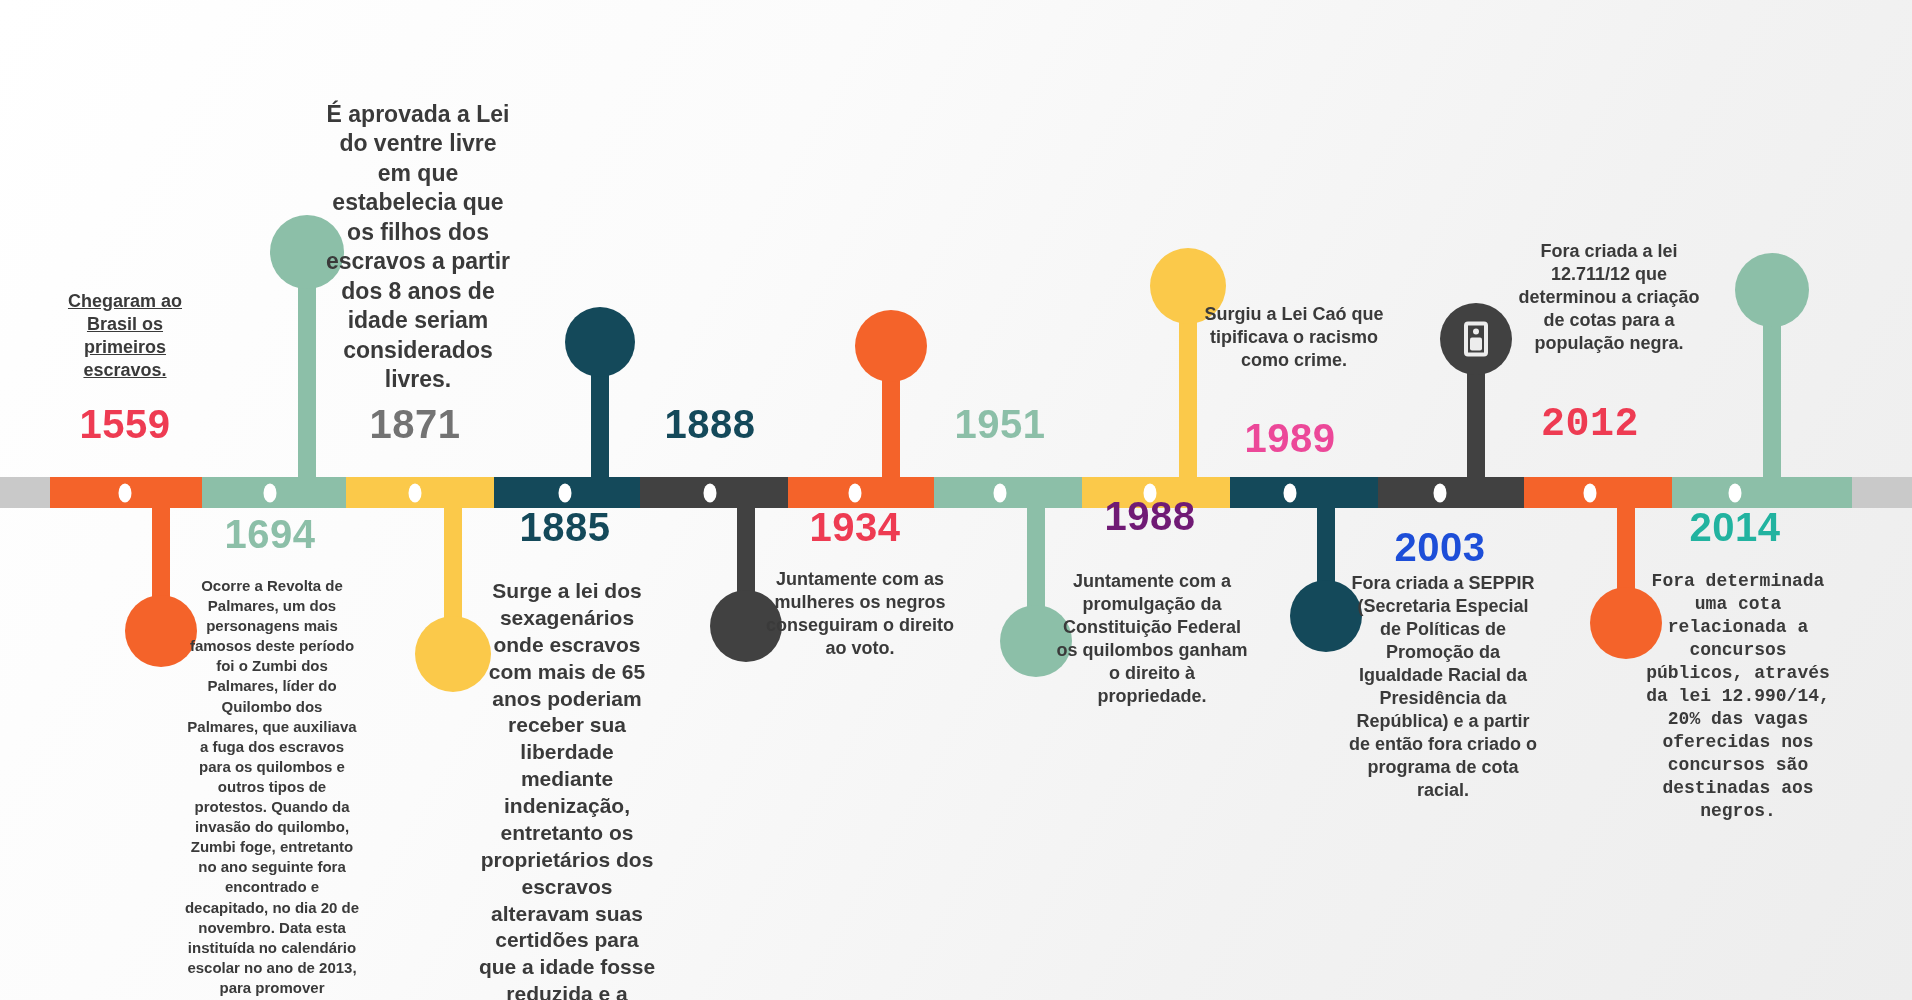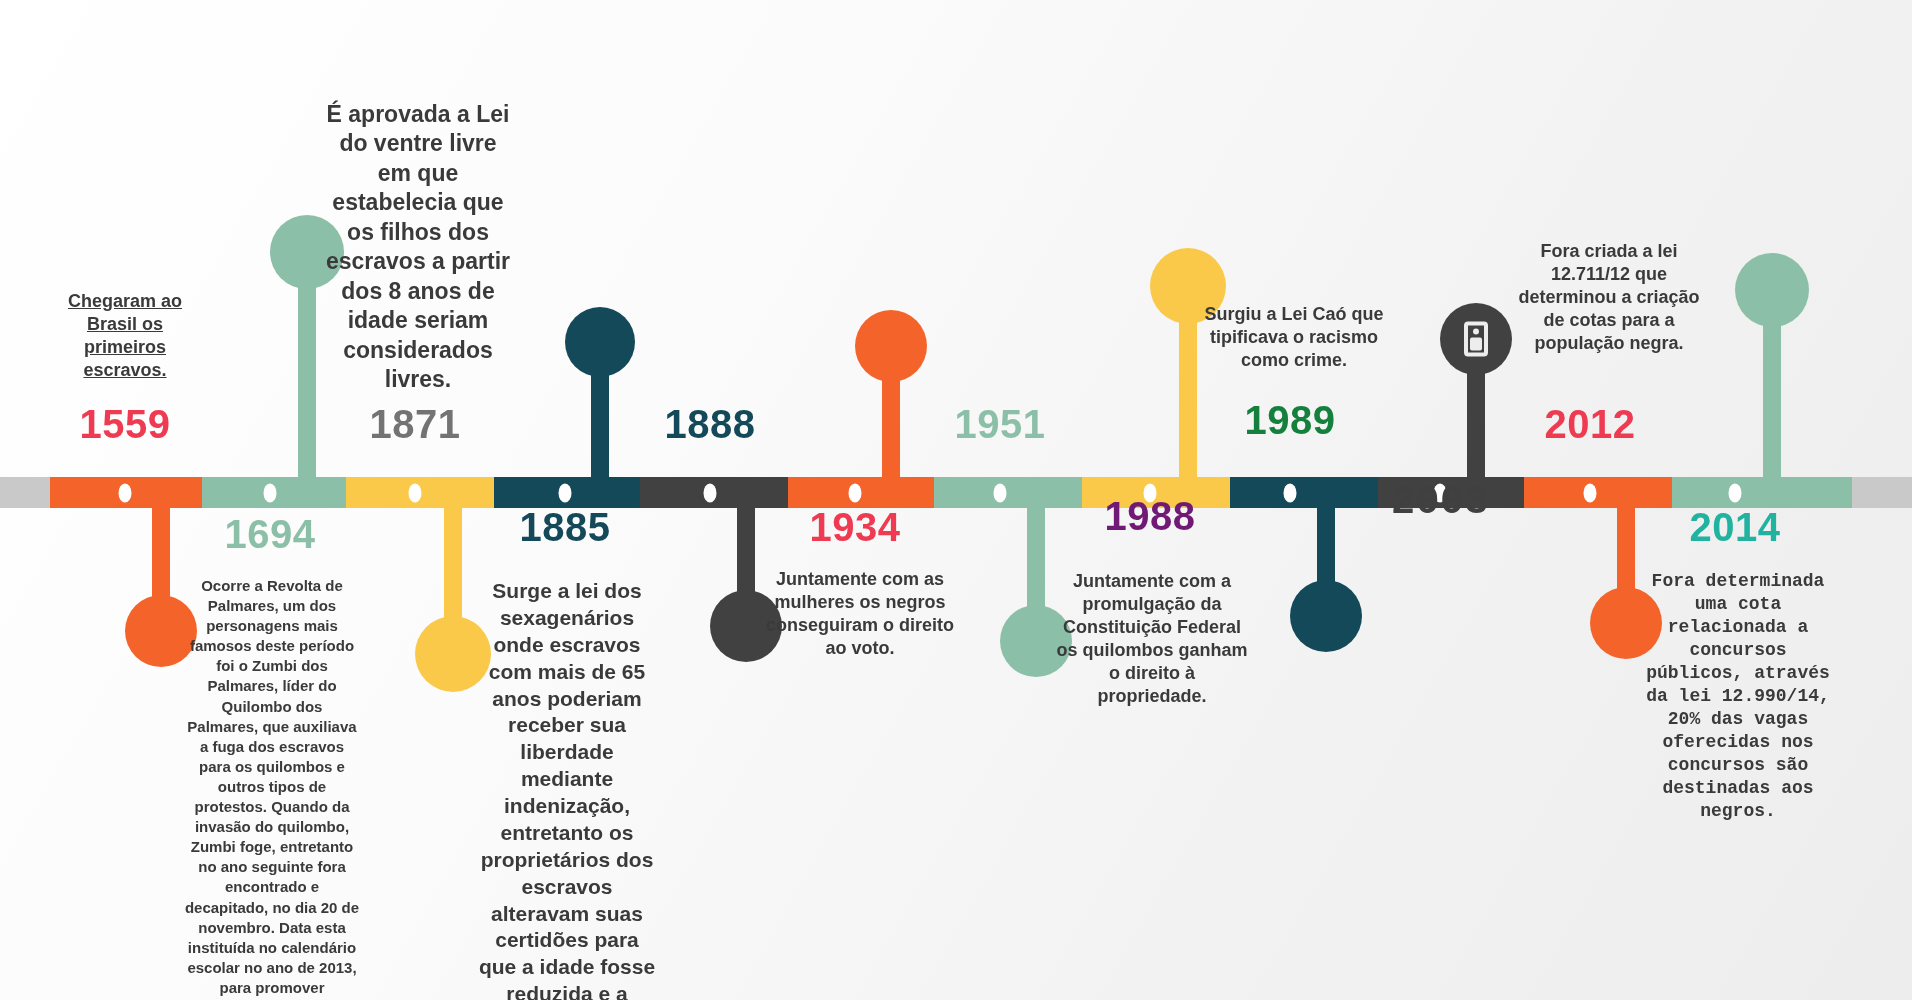--- a/index.html
+++ b/index.html
@@ -148,39 +148,40 @@
   </div>
 
   <div class="year" style="left:125px;top:402px;color:#EE3B52;">1559</div>
   <div class="year" style="left:270px;top:512px;color:#8CBFA8;">1694</div>
   <div class="year" style="left:415px;top:402px;color:#737373;">1871</div>
   <div class="year" style="left:565px;top:505px;color:#14495A;">1885</div>
   <div class="year" style="left:710px;top:402px;color:#14495A;">1888</div>
   <div class="year" style="left:855px;top:505px;color:#EE3B52;">1934</div>
   <div class="year" style="left:1000px;top:402px;color:#8CBFA8;">1951</div>
   <div class="year" style="left:1150px;top:494px;color:#701a75;">1988</div>
-  <div class="year" style="left:1290px;top:398px;color:#15803d;">1989</div>
-  <div class="year" style="left:1440px;top:480px;color:#404040;font-family:Liberation Mono, monospace;">2003</div>
-  <div class="year" style="left:1590px;top:402px;color:#EE3B52;">2012</div>
+  <div class="year" style="left:1290px;top:416px;color:#ec4899;">1989</div>
+  <div class="year" style="left:1440px;top:525px;color:#1d4ed8;">2003</div>
+  <div class="year" style="left:1590px;top:402px;color:#EE3B52;font-family:Liberation Mono, monospace;">2012</div>
   <div class="year" style="left:1735px;top:505px;color:#22B3A0;">2014</div>
 
   <div class="desc md" style="left:125px;top:290px;width:140px;text-decoration:underline;">Chegaram ao Brasil os primeiros escravos.</div>
 
   <div class="desc sm" style="left:272px;top:576px;width:175px;">Ocorre a Revolta de Palmares, um dos personagens mais famosos deste período foi o Zumbi dos Palmares, líder do Quilombo dos Palmares, que auxiliava a fuga dos escravos para os quilombos e outros tipos de protestos. Quando da invasão do quilombo, Zumbi foge, entretanto no ano seguinte fora encontrado e decapitado, no dia 20 de novembro. Data esta instituída no calendário escolar no ano de 2013, para promover reflexões acerca do dia da consciência negra.</div>
 
   <div class="desc xl" style="left:418px;top:100px;width:196px;">É aprovada a Lei do ventre livre em que estabelecia que os filhos dos escravos a partir dos 8 anos de idade seriam considerados livres.</div>
 
   <div class="desc lg" style="left:567px;top:578px;width:180px;">Surge a lei dos sexagenários onde escravos com mais de 65 anos poderiam receber sua liberdade mediante indenização, entretanto os proprietários dos escravos alteravam suas certidões para que a idade fosse reduzida e a liberdade não fosse concedida.</div>
 
 
   <div class="desc md" style="left:860px;top:568px;width:192px;">Juntamente com as mulheres os negros conseguiram o direito ao voto.</div>
 
 
   <div class="desc md" style="left:1152px;top:570px;width:197px;">Juntamente com a promulgação da Constituição Federal os quilombos ganham o direito à propriedade.</div>
 
   <div class="desc md" style="left:1294px;top:303px;width:205px;">Surgiu a Lei Caó que tipificava o racismo como crime.</div>
 
+  <div class="desc md" style="left:1443px;top:572px;width:190px;">Fora criada a SEPPIR (Secretaria Especial de Políticas de Promoção da Igualdade Racial da Presidência da República) e a partir de então fora criado o programa de cota racial.</div>
 
   <div class="desc md" style="left:1593px;top:240px;width:192px;margin-left:16px;">Fora criada a lei 12.711/12 que determinou a criação de cotas para a população negra.</div>
 
   <div class="desc md" style="left:1738px;top:570px;width:196px;font-family:Liberation Mono, monospace;">Fora determinada uma cota relacionada a concursos públicos, através da lei 12.990/14, 20% das vagas oferecidas nos concursos são destinadas aos negros.</div>
 
 </div>
 
 </body></html>

